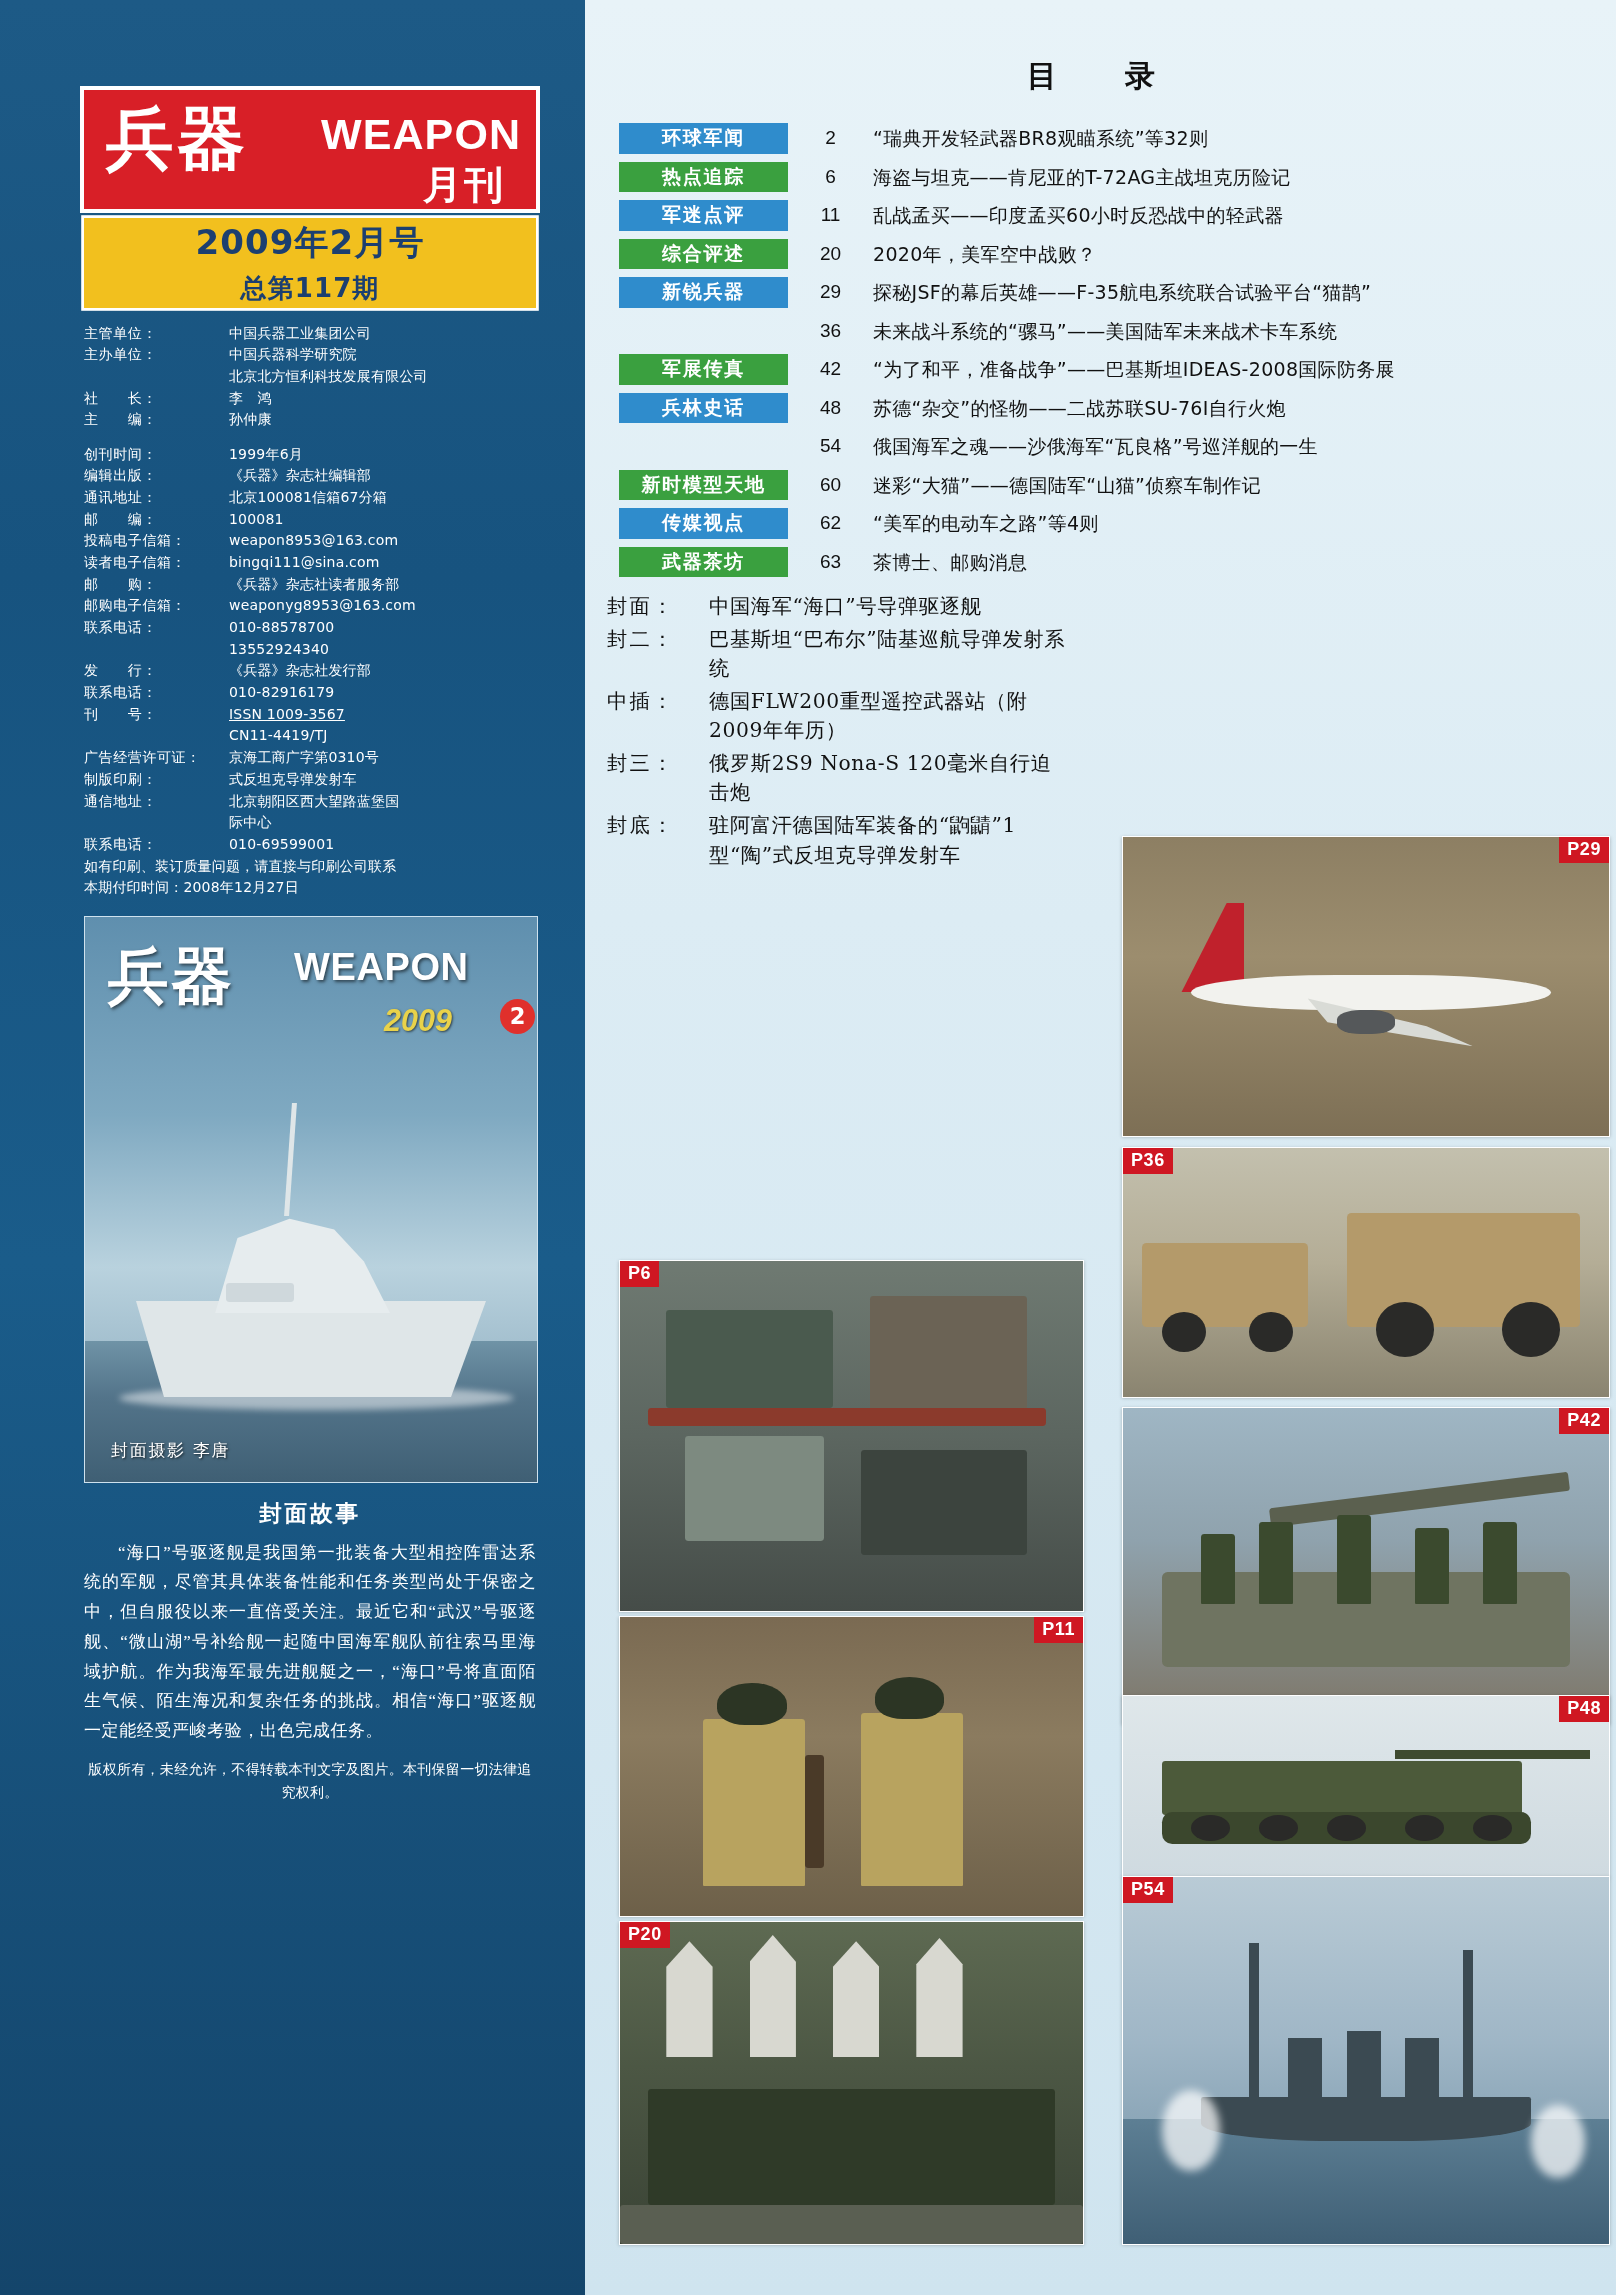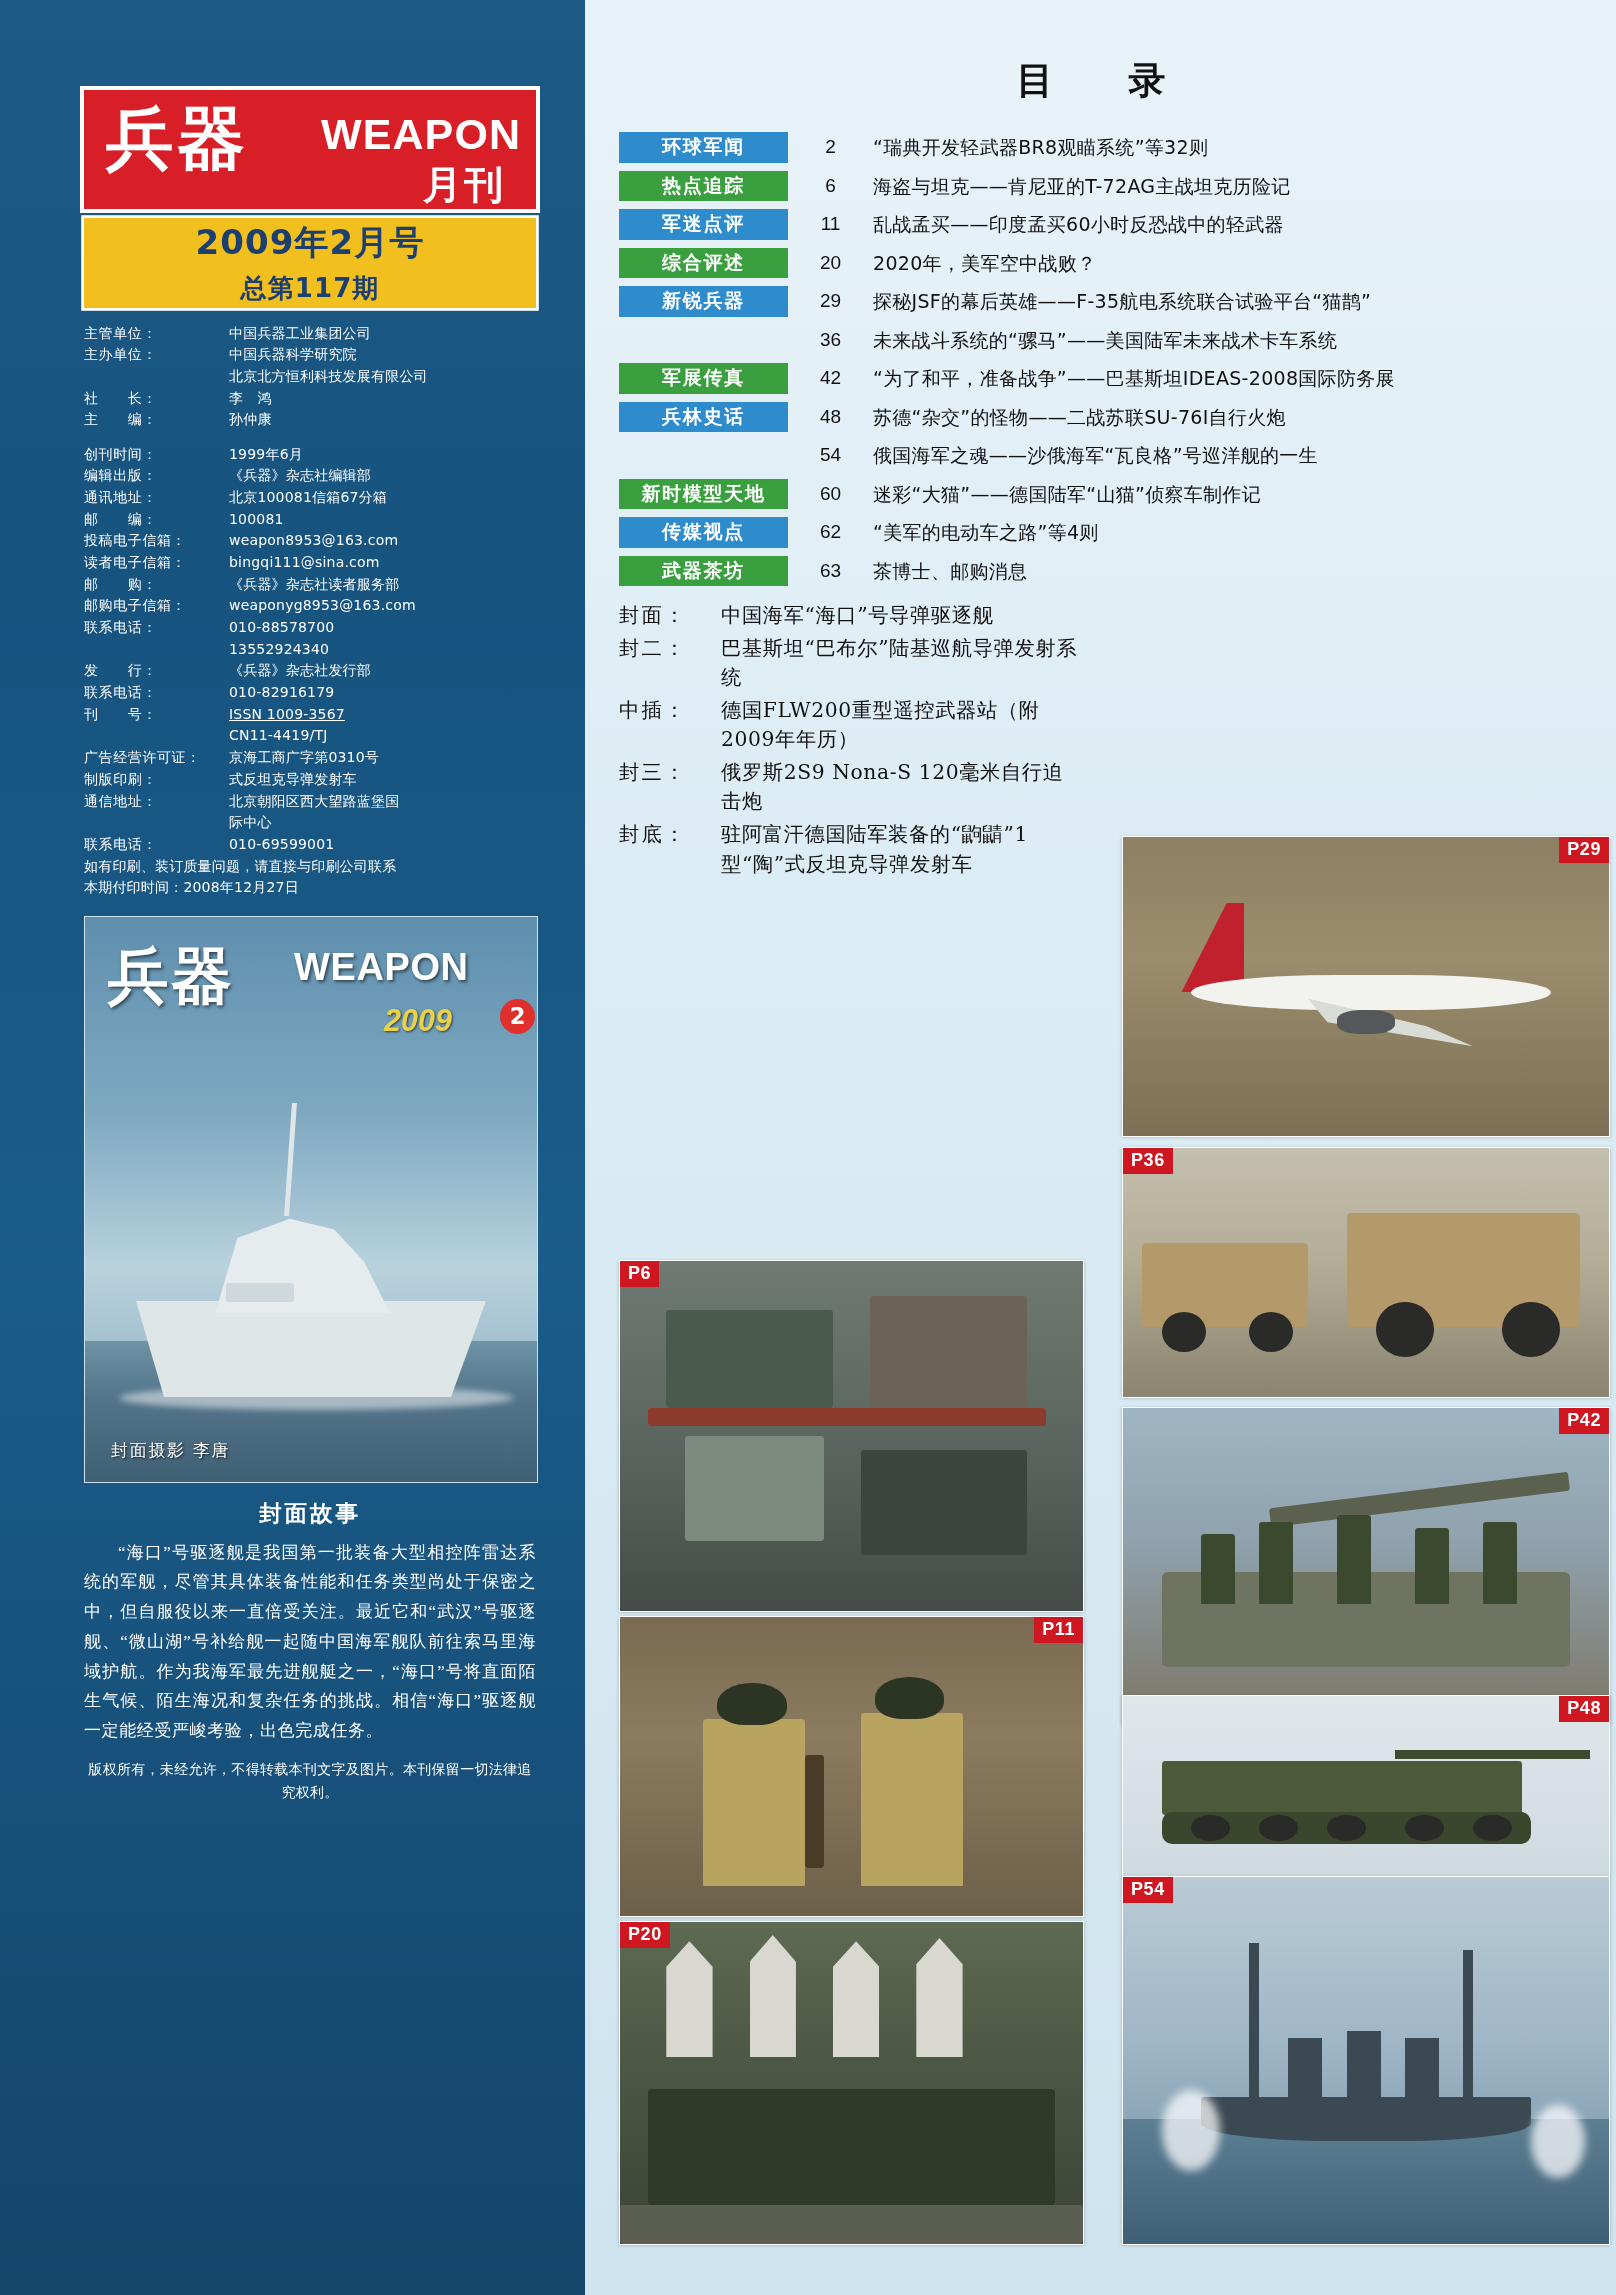--- a/index.html
+++ b/index.html
@@ -146,21 +146,21 @@
 
   
   .right-col {
     flex:1; height:100%;
     background:linear-gradient(180deg,#e8f3f8 0%,#dcecf4 40%,#cfe4ef 100%);
     position:relative;
     box-sizing:border-box;
   }
   .toc-title {
     text-align:center; margin-top:56px;
-    font-weight:bold; font-size:37px; color:#111;
+    font-weight:bold; font-size:30px; color:#111;
     letter-spacing:19px; font-family:"DejaVu Serif", serif;
   }
   .toc-list { margin-top:26px; padding-left:34px; padding-right:40px; }
   .toc-row { display:flex; align-items:flex-end; margin-bottom:8px; }
   .toc-cat {
     width:169px; flex:none; height:30.5px;
     display:flex; align-items:center; justify-content:center;
     color:#fff; font-weight:bold; font-size:19px; letter-spacing:1.7px;
     box-sizing:border-box;
   }
@@ -169,21 +169,21 @@
     width:85px; flex:none; text-align:center;
     font-size:19px; color:#111; line-height:30.5px;
     font-family:"Liberation Sans", sans-serif;
   }
   .toc-text {
     flex:1; font-size:19px; color:#111; line-height:1.55;
     font-family:"DejaVu Sans", sans-serif; letter-spacing:0.3px;
   }
 
   
-  .covers { margin-top:14.7px; padding-left:34px; width:463px; }
+  .covers { margin-top:14.7px; padding-left:22px; width:463px; }
   .cov-row { display:flex; margin-bottom:3.4px; }
   .cov-k {
     width:102px; flex:none; font-size:20.3px; color:#111; letter-spacing:2.3px;
     font-family:"DejaVu Serif", serif;
   }
   .cov-v {
     flex:1; font-size:20.3px; color:#111; line-height:1.45;
     font-family:"DejaVu Serif", serif; letter-spacing:0.6px;
   }
   .ph {

